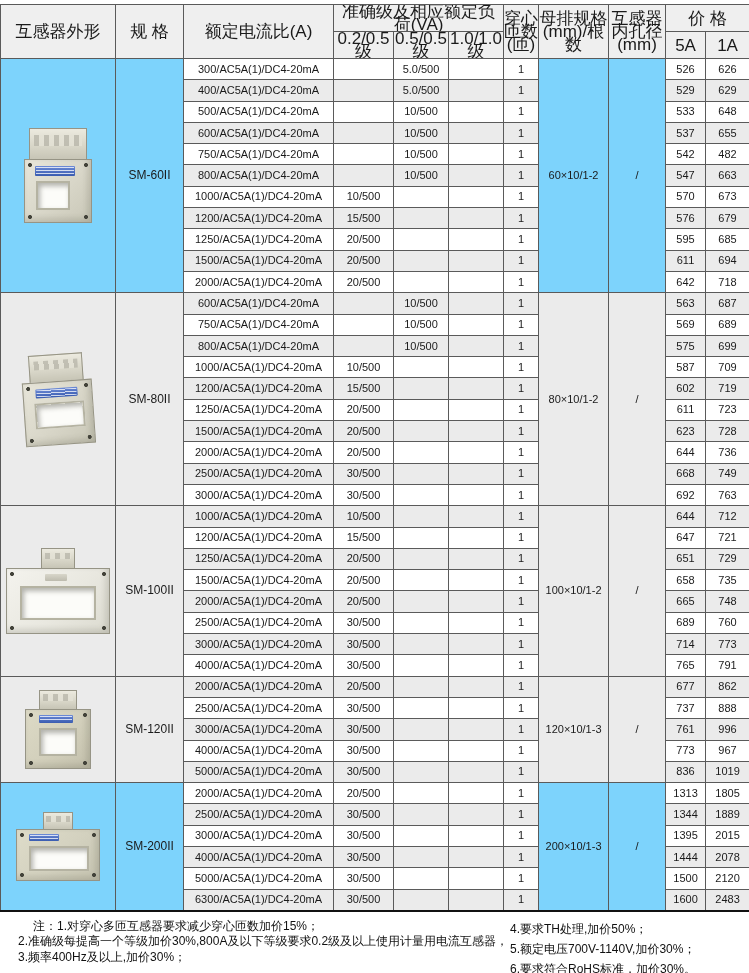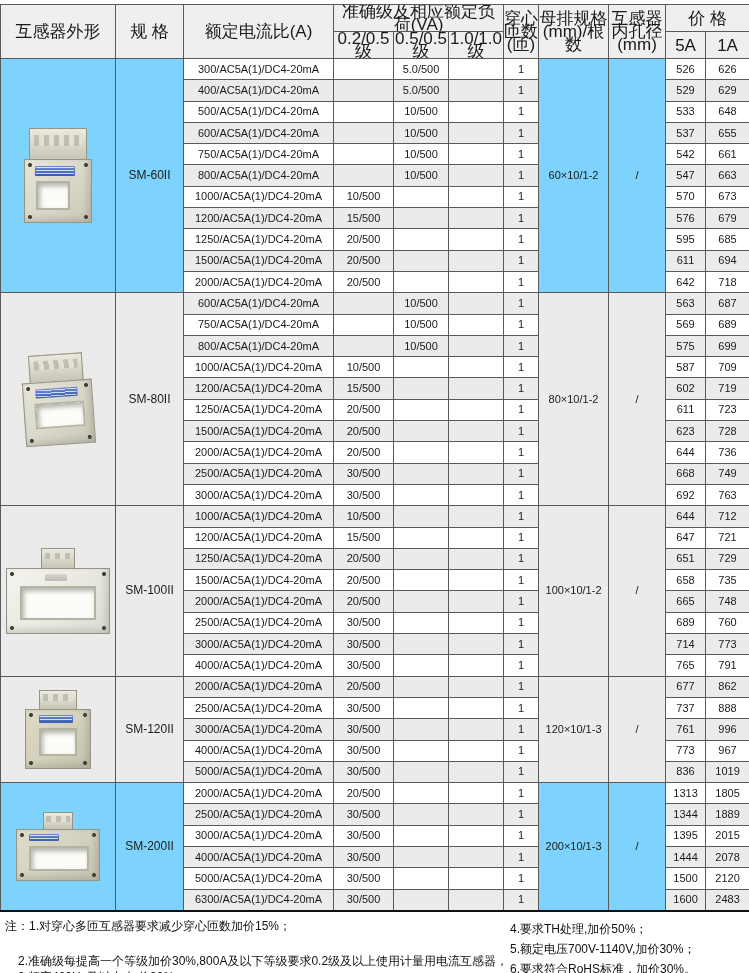--- a/index.html
+++ b/index.html
@@ -28,22 +28,22 @@
   td.cell-img,td.cell-model,td.cell-busbar,td.cell-hole{background:#7dd3fc;}
   td.cell-model{font-size:12px;}
   td.cell-ratio{font-size:11px;}
   td.cell-busbar{font-size:11px;}
   .notes{
     display:flex;margin-top:7px;padding-left:5px;font-size:12px;
     line-height:15.5px;color:#111;
   }
   .notes-left{width:505px;white-space:nowrap;}
   .notes-right{width:230px;white-space:nowrap;line-height:20px;}
-  .n-l0{padding-left:0;}
-  .n-l1{padding-left:13px;margin-top:20px;}
+  .n-l0{padding-left:0;margin-left:28px;}
+  .n-l1{padding-left:13px;}
   .n-l2{padding-left:20px;}
   .n-l3{padding-left:13px;}
 
   
   .ct{position:relative;margin:0 auto;}
   .ct-top{
     margin:0 auto;position:relative;
     background:linear-gradient(#eceadf 0%,#d7d5c7 60%,#c7c5b6 100%);
     border:1px solid #969485;border-bottom:none;
     background-size:100% 100%;
@@ -196,21 +196,21 @@
           <td class="cell-price">537</td>
           <td class="cell-price">655</td>
         </tr>
         <tr>
           <td class="cell-ratio">750/AC5A(1)/DC4-20mA</td>
           <td class="cell-va"></td>
           <td class="cell-va">10/500</td>
           <td class="cell-va"></td>
           <td class="cell-turns">1</td>
           <td class="cell-price">542</td>
-          <td class="cell-price">661</td>
+          <td class="cell-price">482</td>
         </tr>
         <tr class="stripe">
           <td class="cell-ratio">800/AC5A(1)/DC4-20mA</td>
           <td class="cell-va"></td>
           <td class="cell-va">10/500</td>
           <td class="cell-va"></td>
           <td class="cell-turns">1</td>
           <td class="cell-price">547</td>
           <td class="cell-price">663</td>
         </tr>

